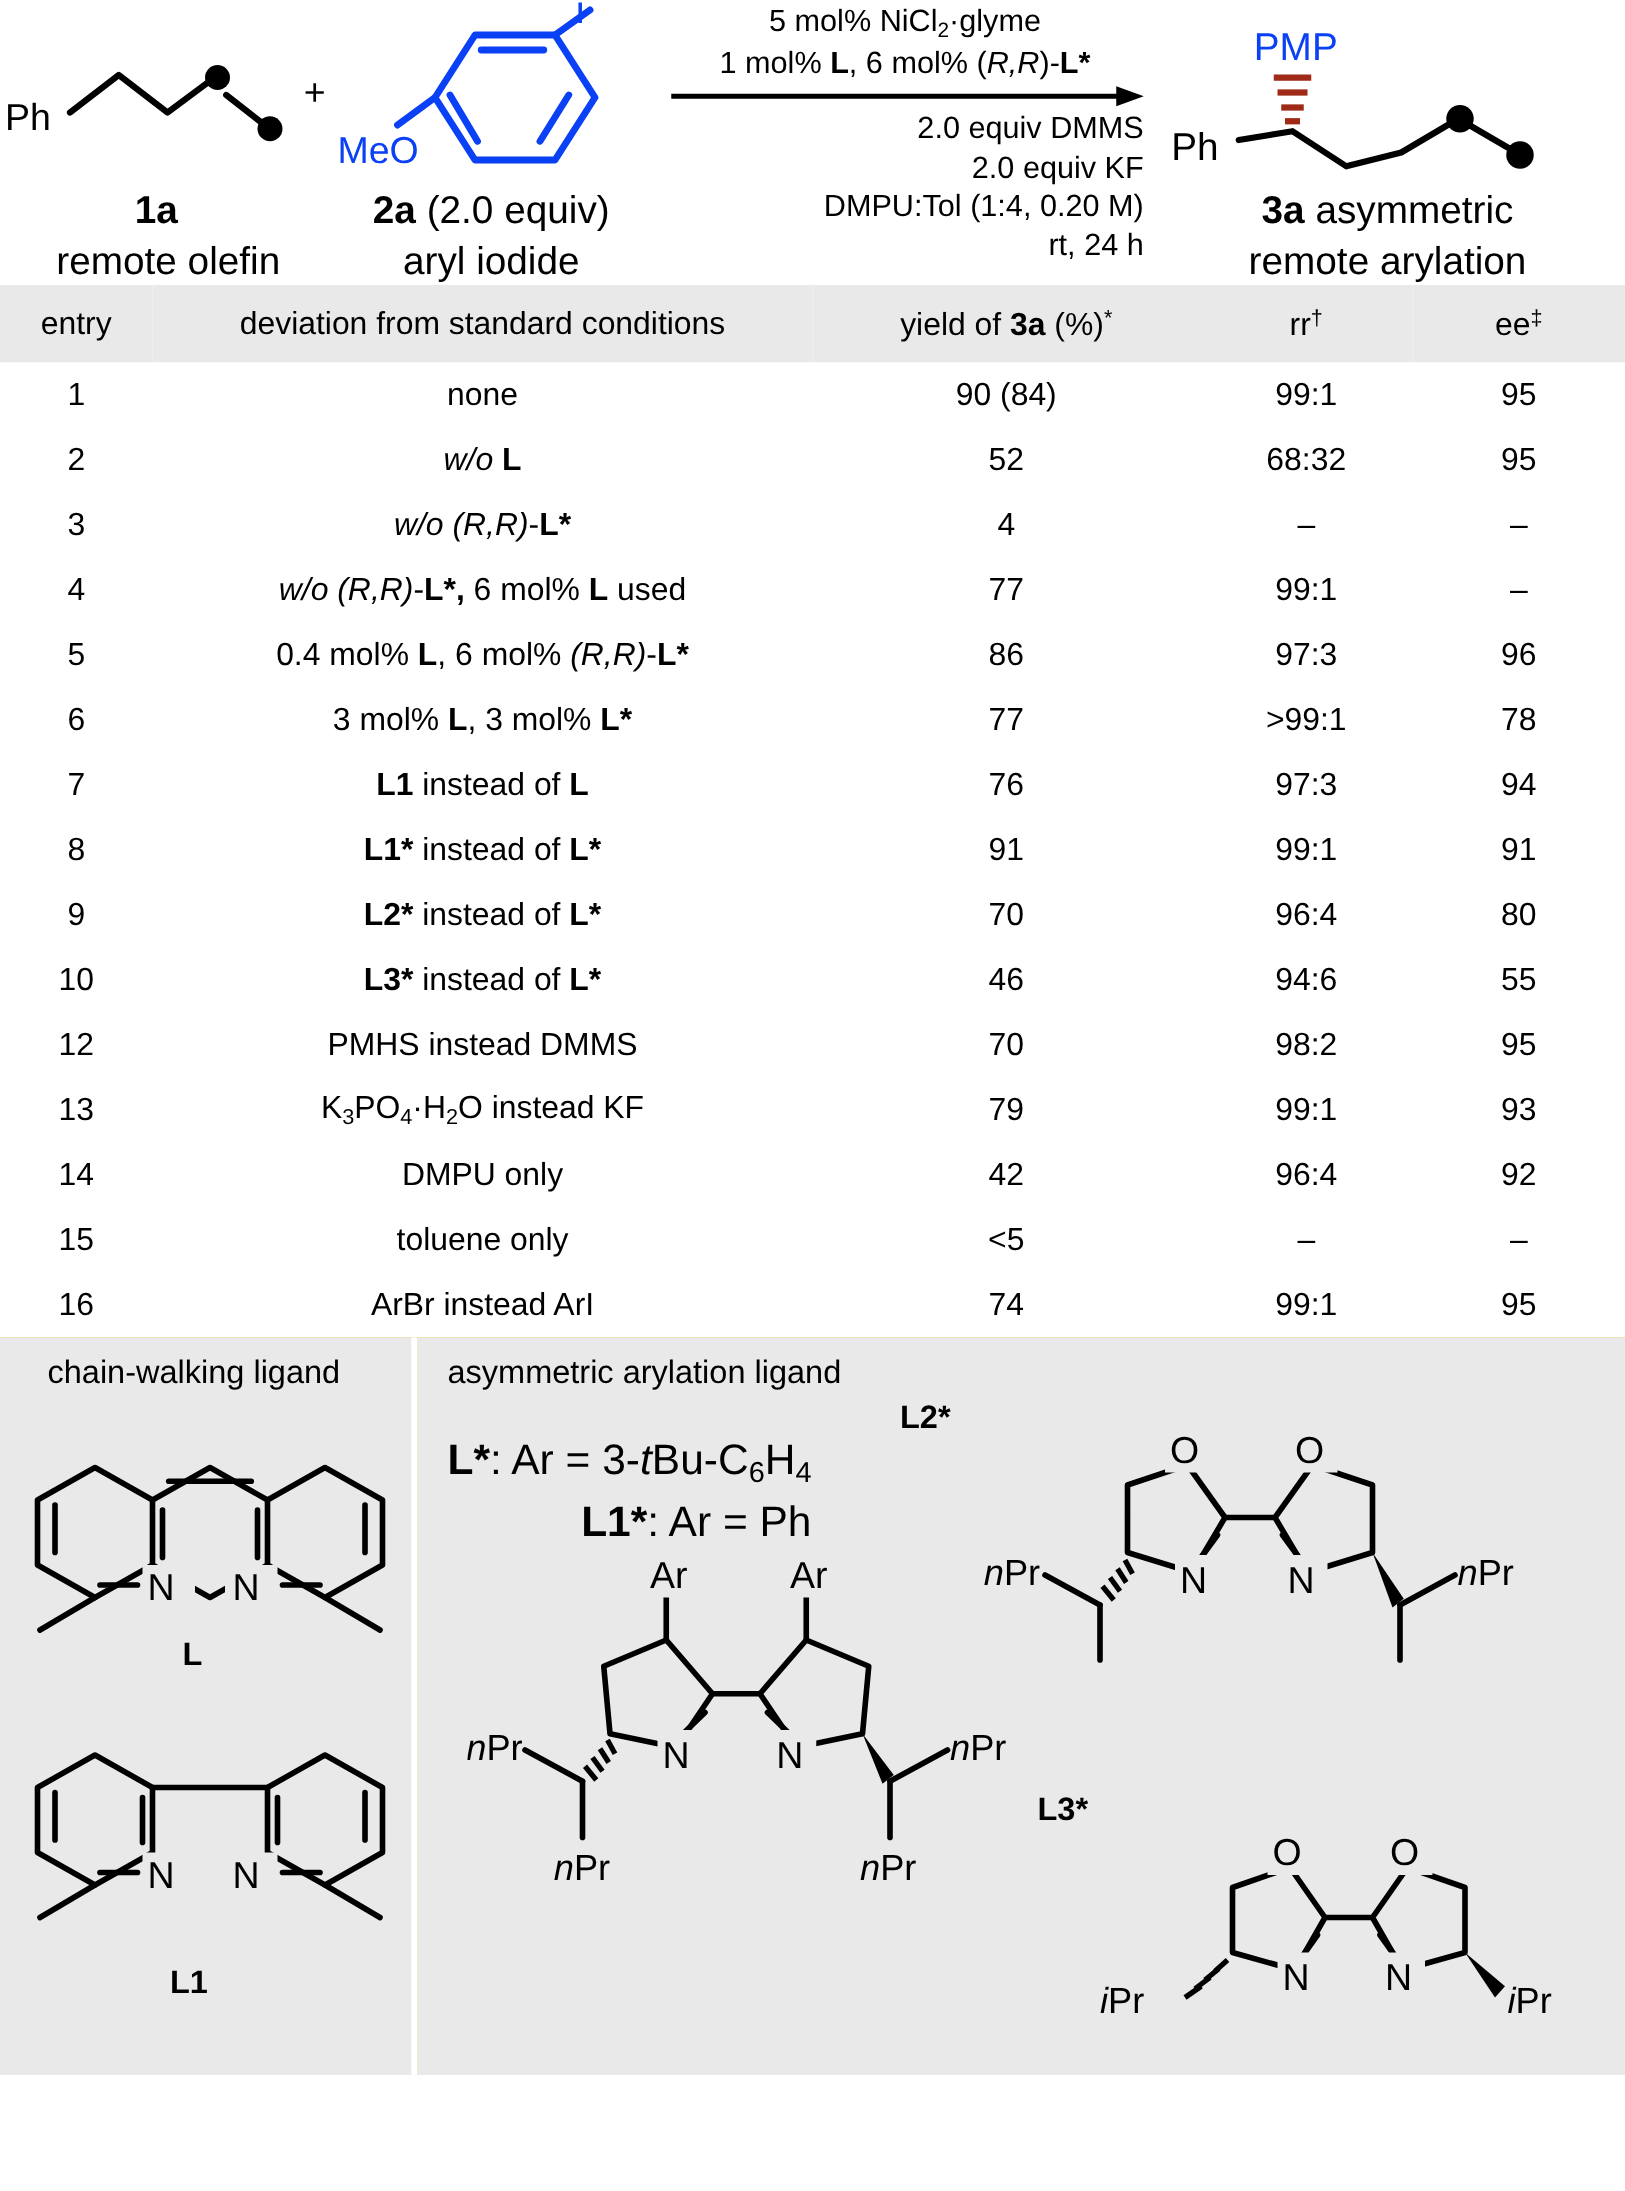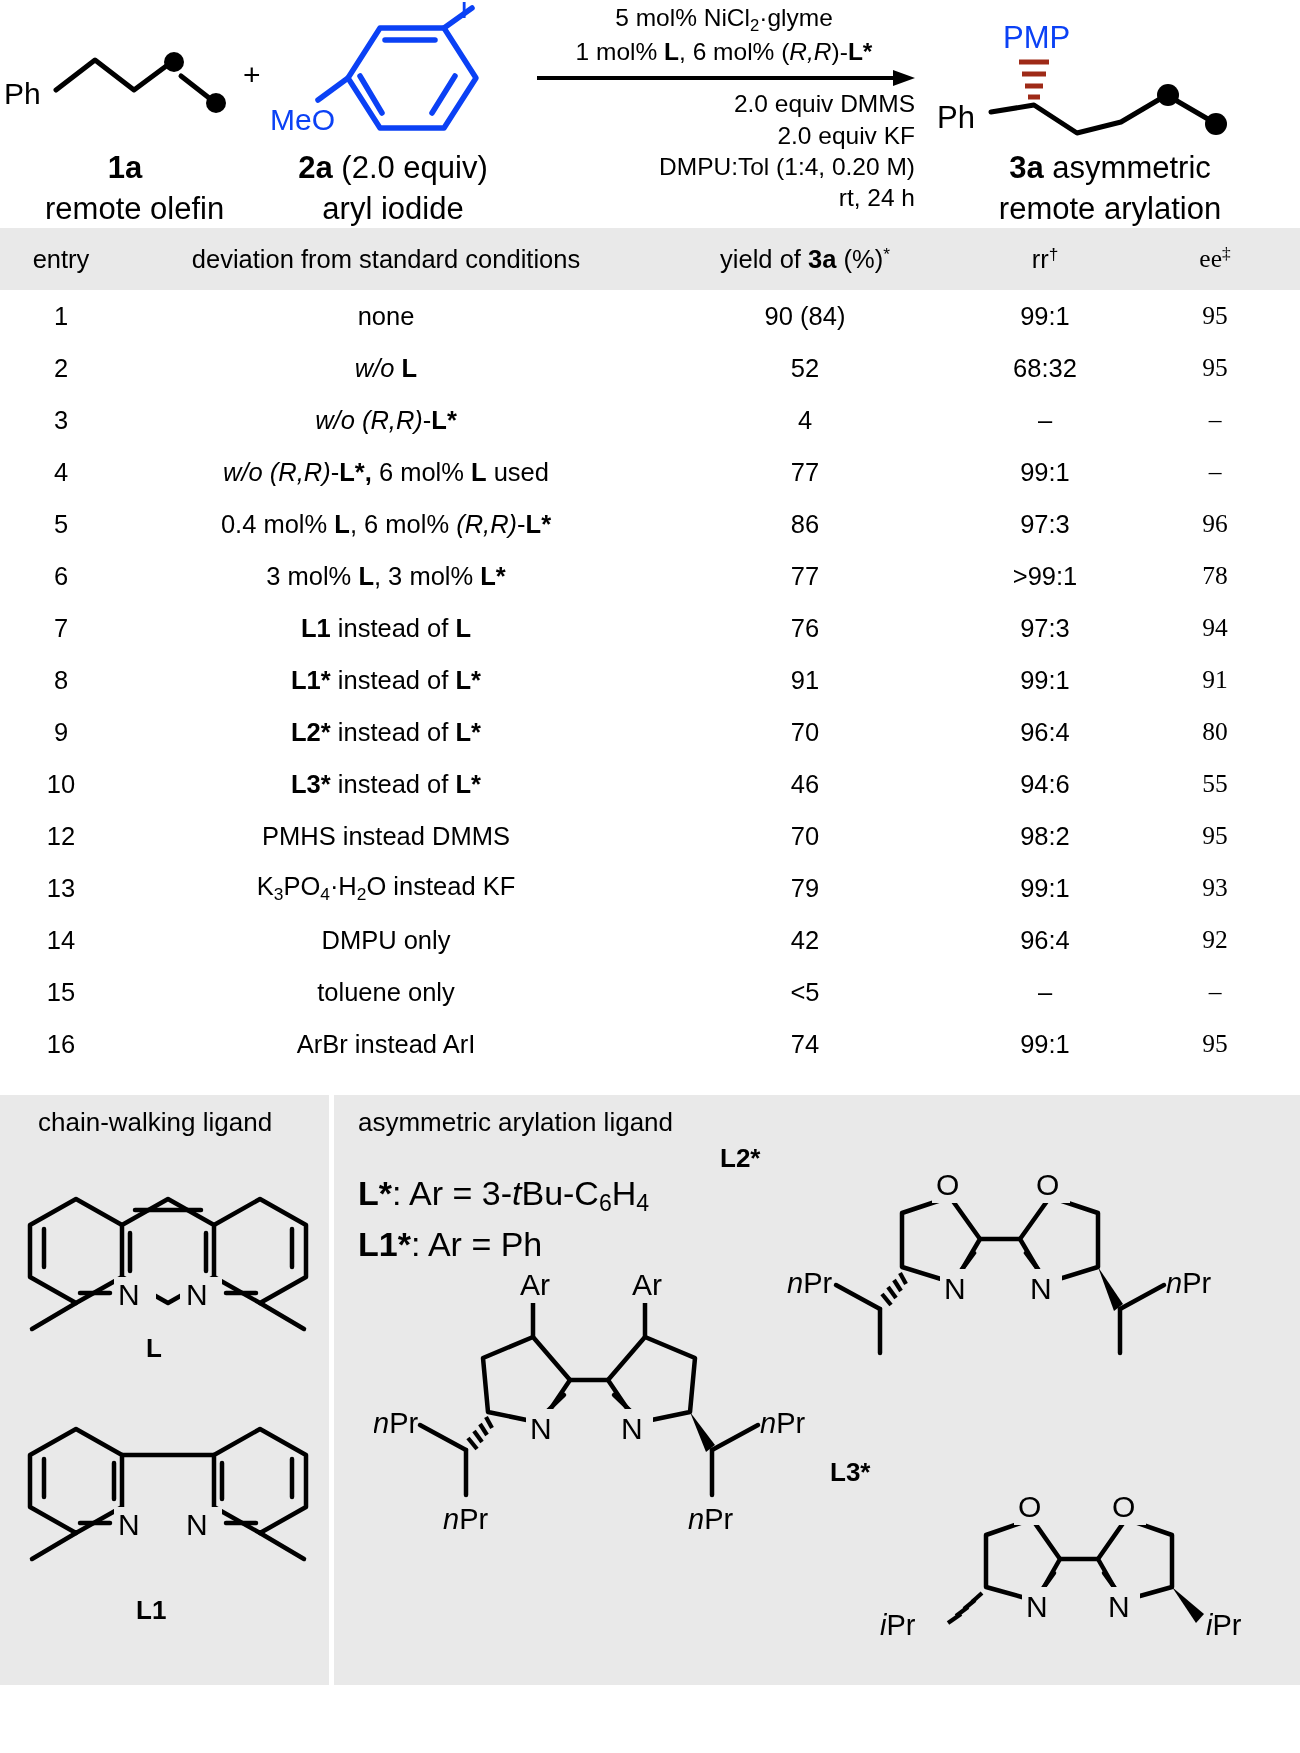--- a/index.html
+++ b/index.html
@@ -90,44 +90,44 @@
   }
   #tbl tbody td {
     height: 52px;
     vertical-align: middle;
     background: #fff;
   }
   .c-entry { width: 122px; }
   .c-dev   { width: 528px; margin-top: 32px; }
   .c-yield { width: 310px; }
   .c-rr    { width: 170px; }
-  .c-ee    { width: 170px; font-family: Liberation Serif, serif; }
+  .c-ee    { width: 170px; }
   .bd { font-weight: bold; }
 
   
   #ligands {
     position: relative;
     width: 1300px;
     height: 590px;
     background: #eab308;
     display: flex;
-    margin-top: 25px;
   }
   #lig-left {
     position: relative;
     width: 334px;
     height: 100%;
     background: #e9e9e9;
     border-right: 5px solid #fff;
   }
   #lig-right {
     position: relative;
     flex: 1;
     height: 100%;
     background: #e9e9e9;
+    text-align: right;
   }
   .panel-title {
     position: absolute;
     font-size: 26px;
     white-space: nowrap;
   }
   .struct-label {
     position: absolute;
     font-size: 26px;
     font-weight: bold;

